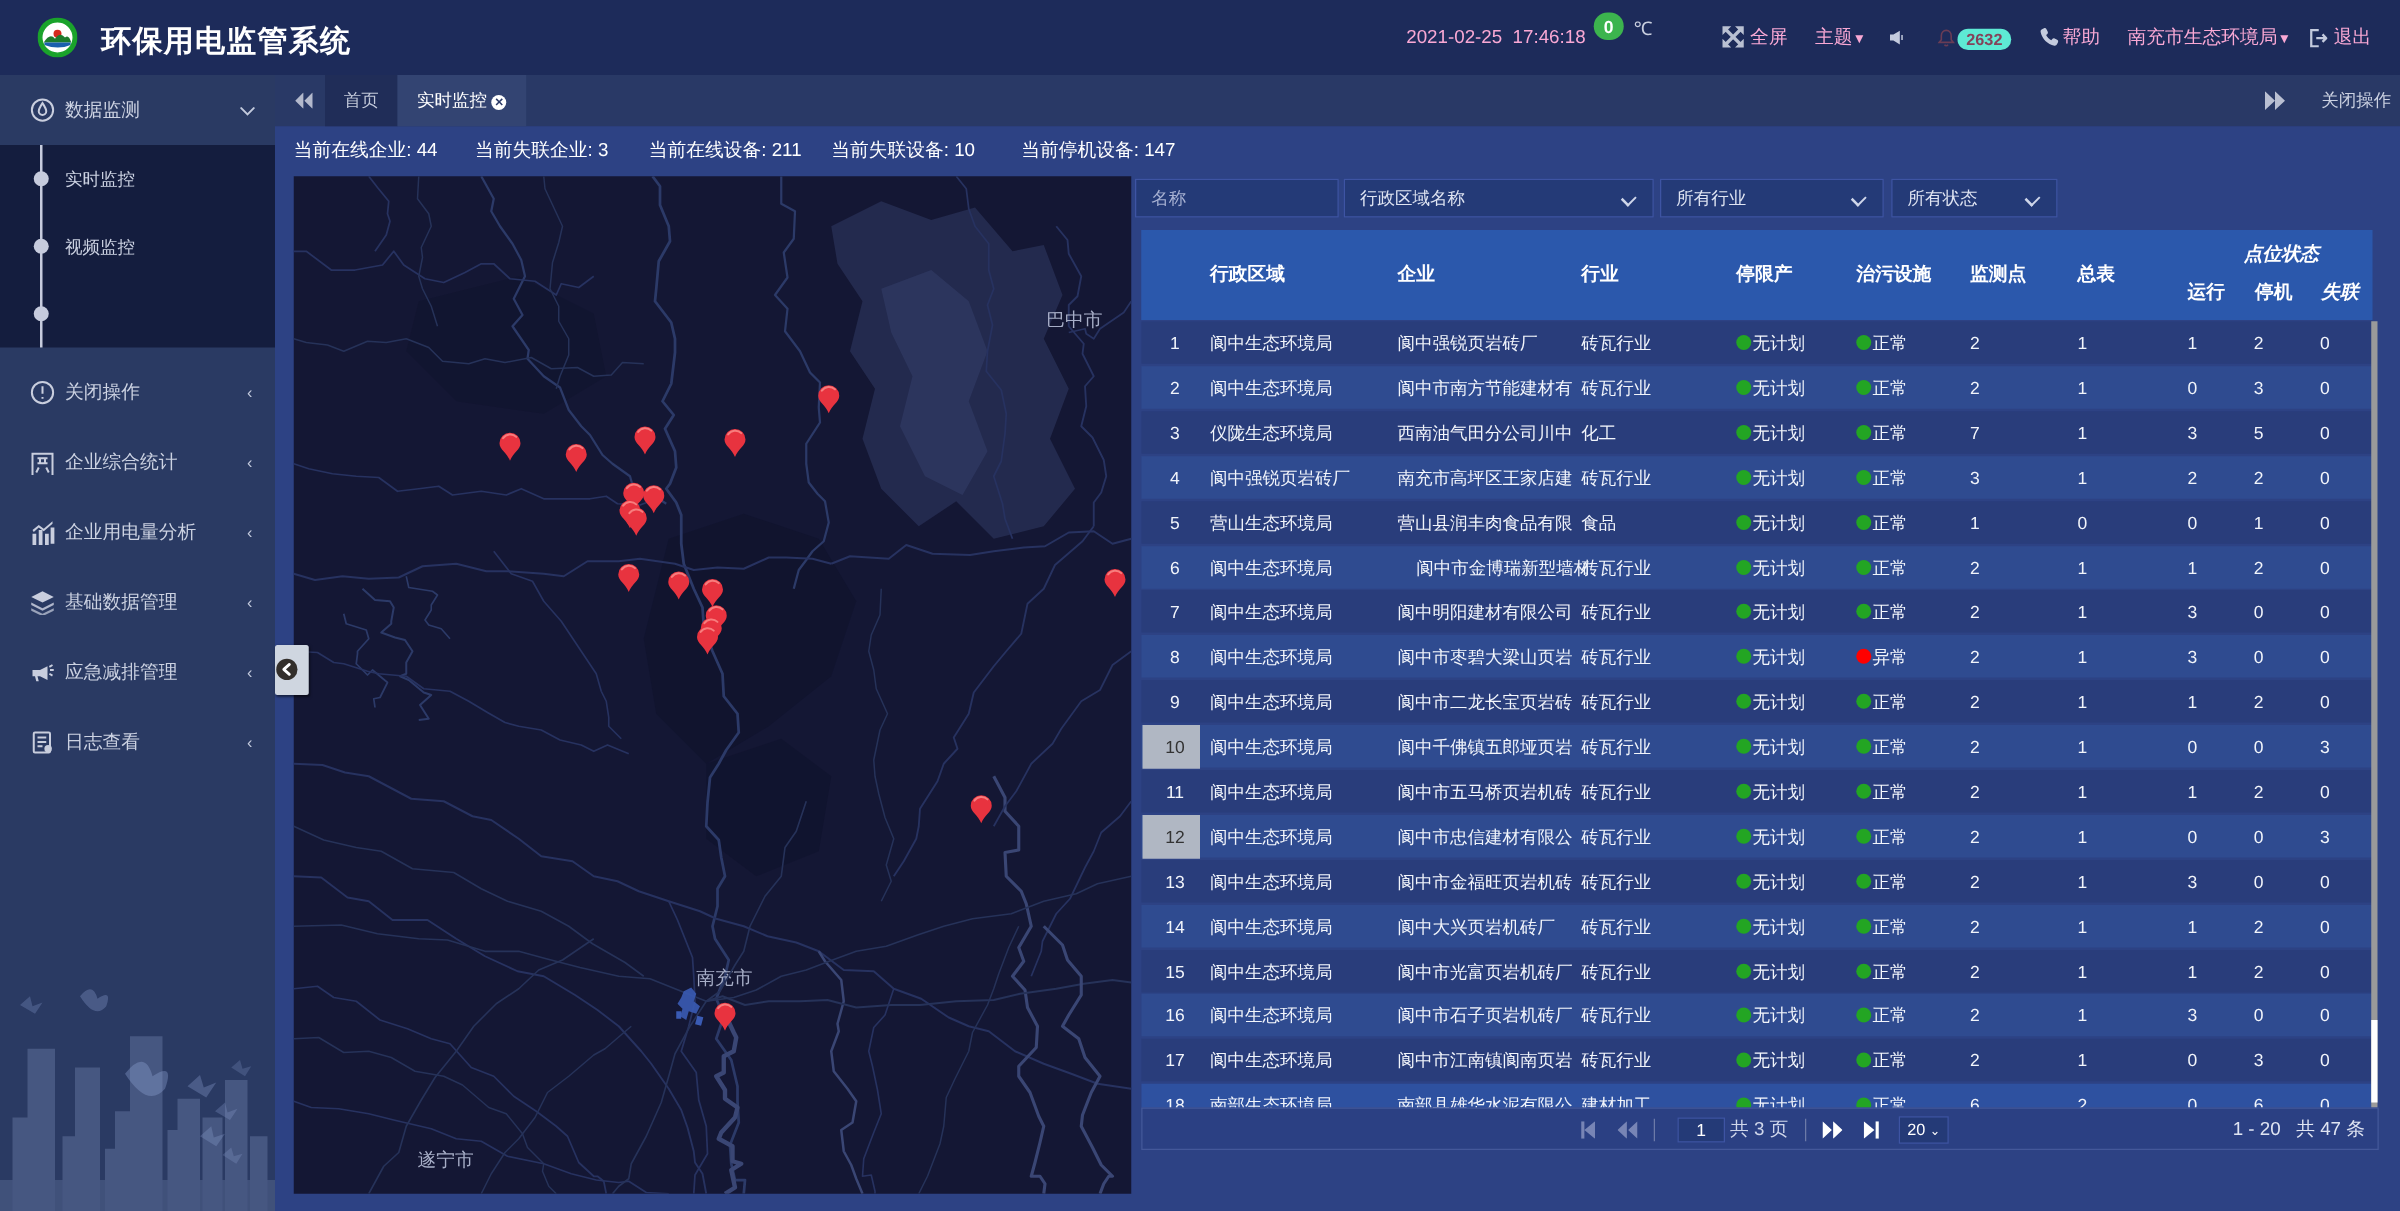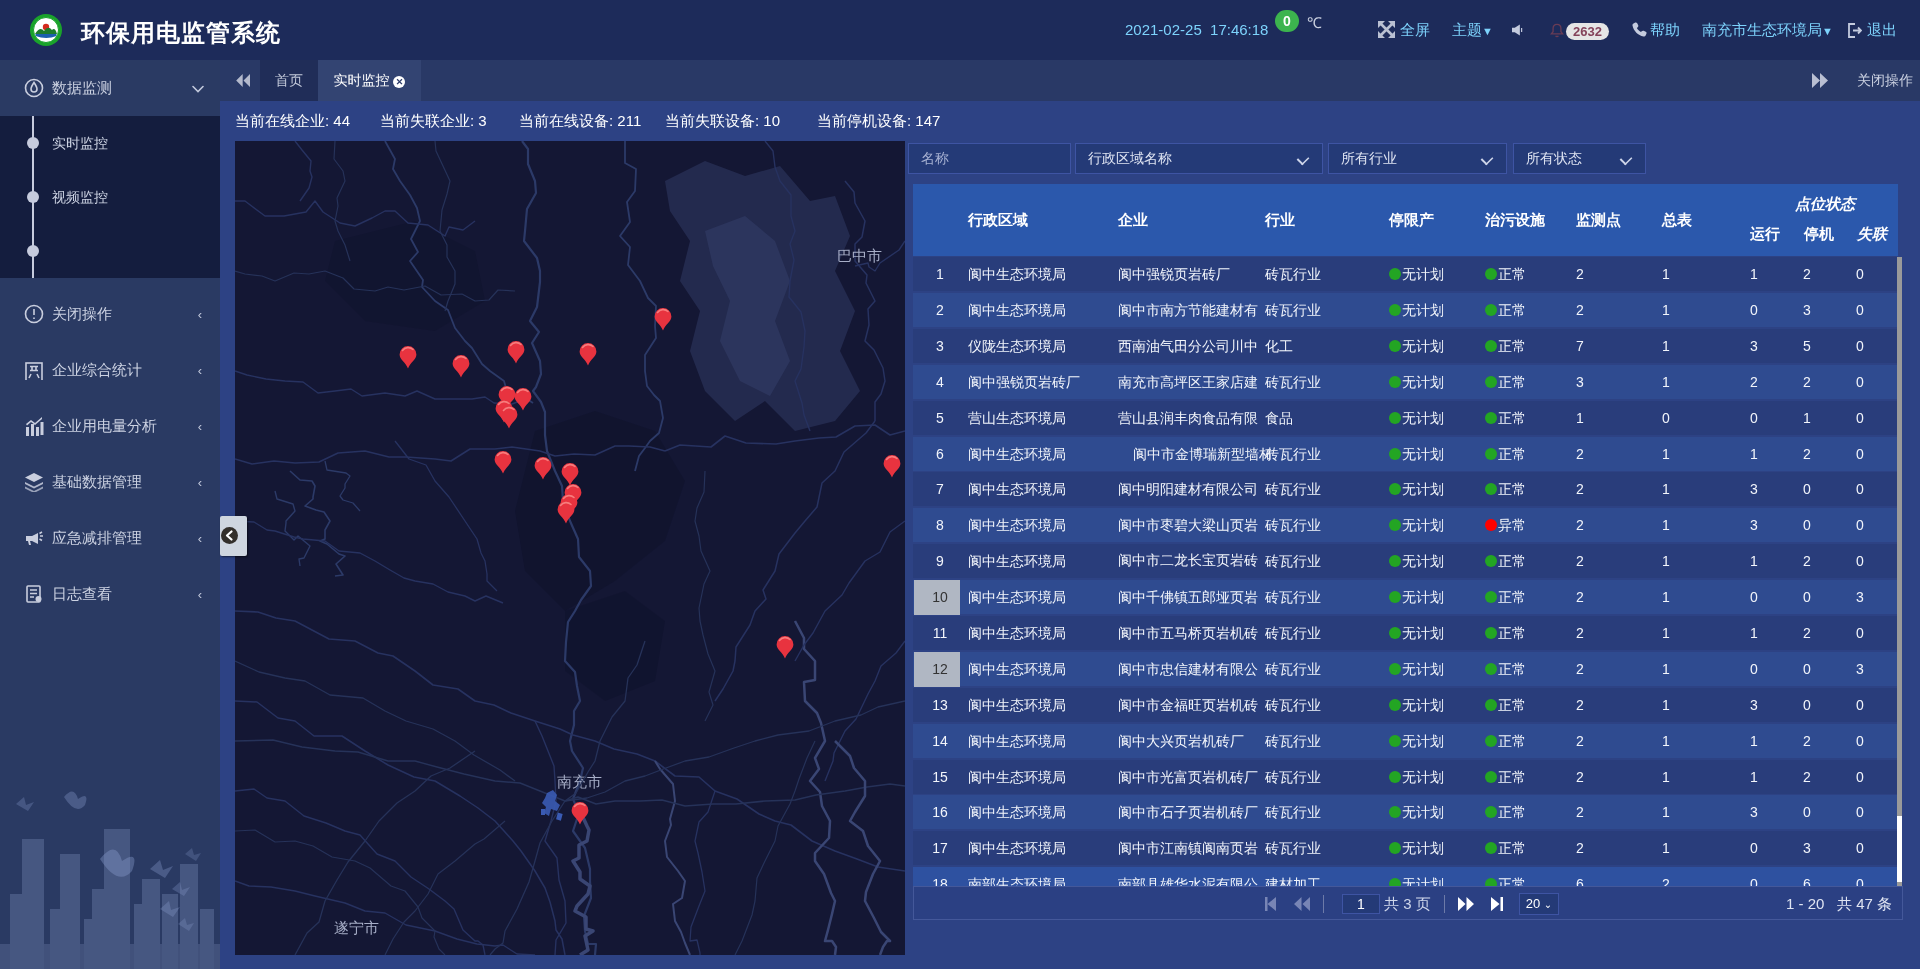--- a/index.html
+++ b/index.html
@@ -1,20 +1,20 @@
 <!DOCTYPE html>
 <html><head>
 <meta charset="utf-8">
 <style>
 * { margin:0; padding:0; box-sizing:border-box; }
 html,body { width:1920px; height:969px; overflow:hidden; background:#2d4284; font-family:"Liberation Sans", sans-serif; }
 #header { position:absolute; left:0; top:0; width:1920px; height:60px; background:#1d2b5a; z-index:30; }
 #logo { position:absolute; left:30px; top:14px; }
 #title { position:absolute; left:81px; top:17px; font-size:24px; font-weight:bold; color:#fff; letter-spacing:1px; }
-.htxt { position:absolute; top:0; height:42px; line-height:60px; color:#7dd3fc; font-size:15px; white-space:nowrap; }
+.htxt { position:absolute; top:0; height:42px; line-height:60px; color:#f9a8d4; font-size:15px; white-space:nowrap; }
 #sidebar { position:absolute; left:0; top:60px; width:220px; height:909px; background:#2a3a63; z-index:20; }
 #submenu { position:absolute; left:0; top:56px; width:220px; height:162px; background:#141d3e; }
 .mi { position:absolute; left:0; width:220px; height:56px; color:#ccd2e2; font-size:15px; }
 .mi .txt { position:absolute; left:52px; top:50%; transform:translateY(-50%); }
 .mi .chev { position:absolute; right:18px; top:50%; transform:translateY(-50%); font-size:13px; color:#c2c9dc; }
 .mi svg { position:absolute; left:24px; top:50%; transform:translateY(-50%); }
 .mi svg.chevsvg { left:auto; right:16px; top:25px; transform:none; }
 .smi { position:absolute; left:52px; width:168px; height:54px; color:#ccd2e2; font-size:14px; line-height:54px; }
 #vline { position:absolute; left:32px; top:0; width:2px; height:162px; background:#c6cbdd; }
 .dot { position:absolute; left:27px; width:12px; height:12px; border-radius:50%; background:#c6cbdd; }
@@ -67,21 +67,21 @@
   </svg>
   <div class="htxt" style="left:1400px;">全屏</div>
   <div class="htxt" style="left:1452px;">主题<span style="font-size:11px;">▼</span></div>
   <svg style="position:absolute; left:1512px; top:24px;" width="11" height="12" viewBox="0 0 14 14" fill="#c4cbde">
       <path d="M10 0 L3.5 4 L0 4 L0 10 L3.5 10 L10 14 Z M11.5 4.5 L11.5 9.5 L13 9.5 L13 4.5 Z"></path>
     </svg>
   <svg style="position:absolute; left:1550px; top:22px;" width="14" height="16" viewBox="0 0 16 16" fill="none" stroke="#693c55" stroke-width="1.5">
       <path d="M8 1.5 C5.2 1.5 3.5 3.8 3.5 6.5 L3.5 10 L1.5 12.5 L14.5 12.5 L12.5 10 L12.5 6.5 C12.5 3.8 10.8 1.5 8 1.5 Z"></path>
       <path d="M6.5 14.5 a1.6 1.6 0 0 0 3 0"></path>
     </svg>
-  <div style="position:absolute; left:1566px; top:23px; width:43px; height:17px; background:#e5e5e5; border-radius:9px; color:#84425a; font-size:13px; font-weight:bold; text-align:center; line-height:17px;">2632</div>
+  <div style="position:absolute; left:1566px; top:23px; width:43px; height:17px; background:#5eead4; border-radius:9px; color:#84425a; font-size:13px; font-weight:bold; text-align:center; line-height:17px;">2632</div>
   <svg style="position:absolute; left:1632px; top:22px;" width="15" height="15" viewBox="0 0 15 15" fill="#c4cbde">
       <path d="M3.2 0.6 C4 0.2 4.8 0.5 5.2 1.3 L6.2 3.3 C6.5 4 6.3 4.8 5.7 5.3 L4.9 6 C5.6 7.5 7.4 9.4 9 10.1 L9.7 9.3 C10.2 8.7 11 8.5 11.7 8.8 L13.7 9.8 C14.5 10.2 14.8 11 14.4 11.8 L13.6 13.4 C13.2 14.2 12.4 14.7 11.5 14.5 C6 13.4 1.6 9 0.5 3.5 C0.3 2.6 0.8 1.8 1.6 1.4 Z"></path>
     </svg>
   <div class="htxt" style="left:1650px;">帮助</div>
   <div class="htxt" style="left:1702px;">南充市生态环境局<span style="font-size:11px;">▼</span></div>
   <svg style="position:absolute; left:1847px; top:23px;" width="15" height="15" viewBox="0 0 15 15" fill="none" stroke="#c4cbde" stroke-width="1.8">
       <path d="M8 1 L2 1 L2 14 L8 14"></path>
       <path d="M6 7.5 L14 7.5 M11 4.5 L14 7.5 L11 10.5"></path>
     </svg>
   <div class="htxt" style="left:1867px;">退出</div>
@@ -428,21 +428,21 @@
         <div class="cell" style="left:572px;"><span class="rdot"></span>异常</div>
         <div class="cell" style="left:657px;width:20px;text-align:center;">2</div>
         <div class="cell" style="left:743px;width:20px;text-align:center;">1</div>
         <div class="cell" style="left:831px;width:20px;text-align:center;">3</div>
         <div class="cell" style="left:884px;width:20px;text-align:center;">0</div>
         <div class="cell" style="left:937px;width:20px;text-align:center;">0</div>
       </div>
     <div class="row odd" style="top:287px;">
         <div class="cell" style="left:17px;width:20px;text-align:center;">9</div>
         <div class="cell" style="left:55px;">阆中生态环境局</div>
-        <div class="cell" style="left:205px;font-family:Liberation Serif, serif;">阆中市二龙长宝页岩砖</div>
+        <div class="cell" style="left:205px;">阆中市二龙长宝页岩砖</div>
         <div class="cell" style="left:352px;">砖瓦行业</div>
         <div class="cell" style="left:476px;"><span class="gdot"></span>无计划</div>
         <div class="cell" style="left:572px;"><span class="gdot"></span>正常</div>
         <div class="cell" style="left:657px;width:20px;text-align:center;">2</div>
         <div class="cell" style="left:743px;width:20px;text-align:center;">1</div>
         <div class="cell" style="left:831px;width:20px;text-align:center;">1</div>
         <div class="cell" style="left:884px;width:20px;text-align:center;">2</div>
         <div class="cell" style="left:937px;width:20px;text-align:center;">0</div>
       </div>
     <div class="row even" style="top:323px;">

